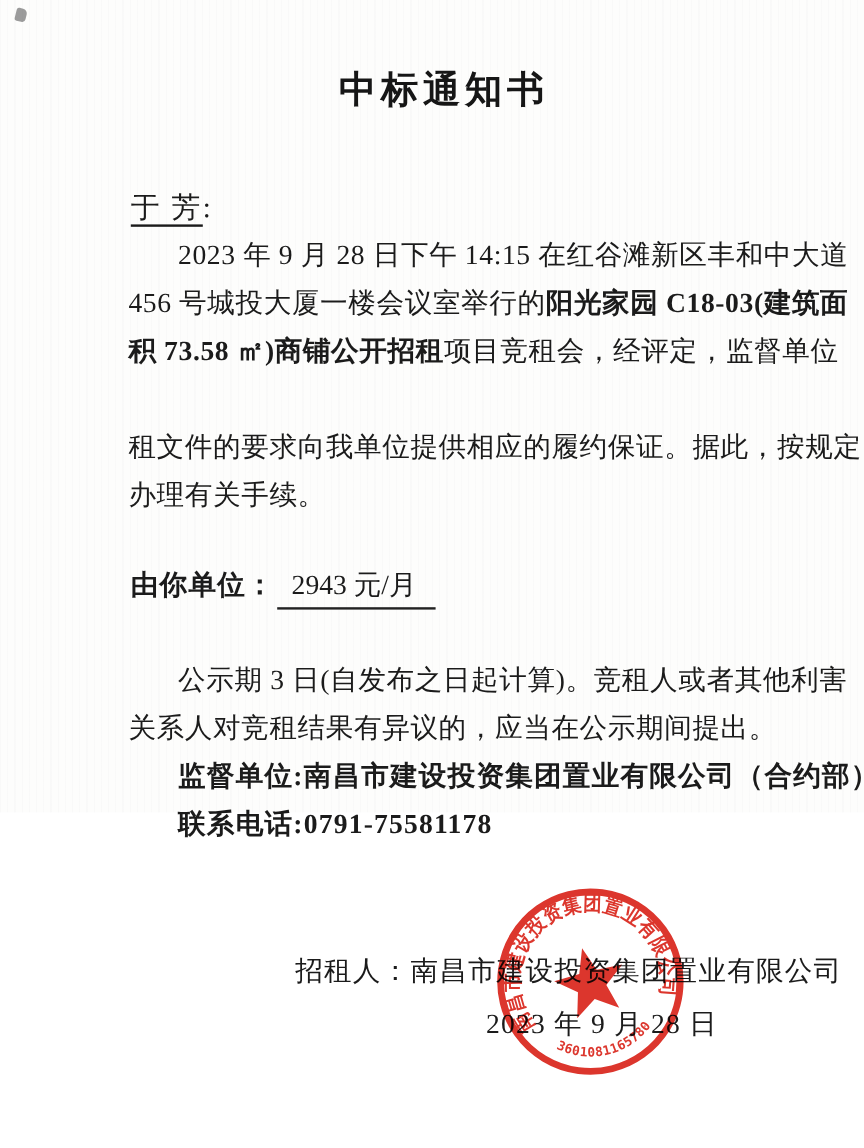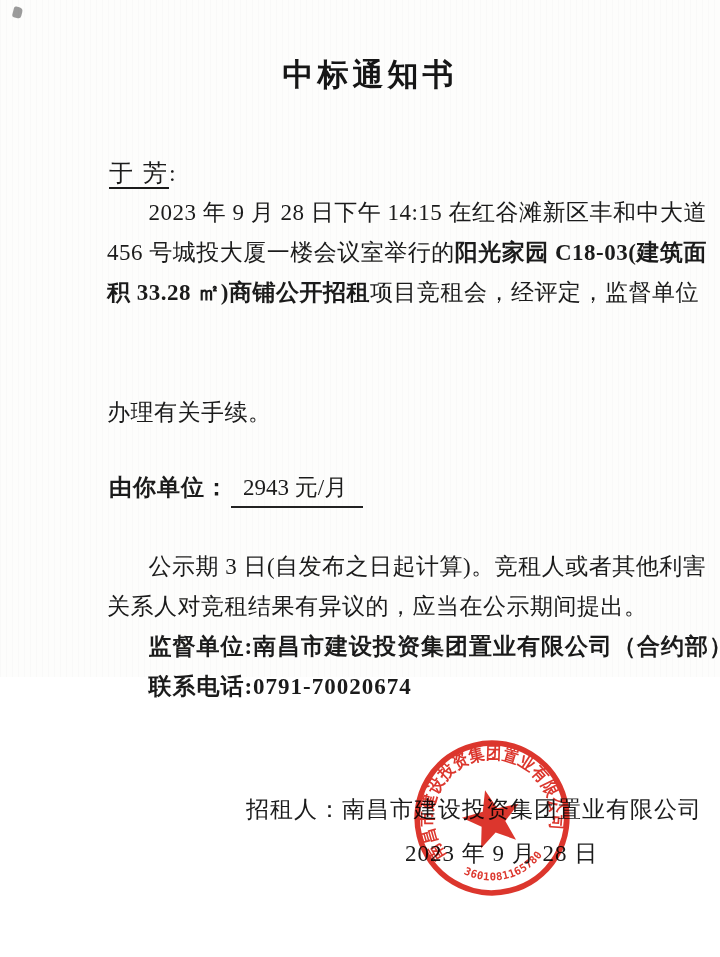--- a/index.html
+++ b/index.html
@@ -86,32 +86,33 @@
   <h1 class="title">中标通知书</h1>
 
   <div class="salutation">
     <span class="u">于 芳</span><span>:</span>
   </div>
 
   <div class="line indent" style="top:199px">2023 年 9 月 28 日下午 14:15 在红谷滩新区丰和中大道</div>
 
   <div class="line" style="top:239px"><span>456 号城投大厦一楼会议室举行的</span><span class="em">阳光家园 C18-03(建筑面</span></div>
 
-  <div class="line" style="top:279px"><span class="em">积 33.28 ㎡)商铺公开招租</span><span>项目竞租会，经评定，监督单位</span></div>
+  <div class="line" style="top:279px"><span class="em">积 73.58 ㎡)商铺公开招租</span><span>项目竞租会，经评定，监督单位</span></div>
 
+  <div class="line" style="top:359px">租文件的要求向我单位提供相应的履约保证。据此，按规定</div>
   <div class="line" style="top:399px">办理有关手续。</div>
 
   <div class="result">
     <span class="result-label">由你单位：</span><span class="result-value">2943 元/月</span>
   </div>
 
   <div class="line indent" style="top:553px">公示期 3 日(自发布之日起计算)。竞租人或者其他利害</div>
   <div class="line" style="top:593px">关系人对竞租结果有异议的，应当在公示期间提出。</div>
   <div class="line indent bold" style="top:633px;letter-spacing:1px">监督单位:南昌市建设投资集团置业有限公司（合约部）</div>
-  <div class="line indent bold" style="top:673px;letter-spacing:1px">联系电话:0791-70020674</div>
+  <div class="line indent bold" style="top:673px;letter-spacing:1px">联系电话:0791-75581178</div>
 
   <div class="footer-lessor">招租人：南昌市建设投资集团置业有限公司</div>
   <div class="footer-date">2023 年 9 月 28 日</div>
 
   <svg class="stamp" viewBox="0 0 160 160" xmlns="http://www.w3.org/2000/svg">
     <defs>
       <path id="arcTop" d="M 27.4,104.5 A 58,58 0 1 1 132.6,104.5" fill="none"></path>
       <path id="arcBottom" d="M 38.4,124.6 A 61,61 0 0 0 121.6,124.6" fill="none"></path>
     </defs>
     <g transform="rotate(-14 80 80)" fill="#d9251b" stroke="none">

